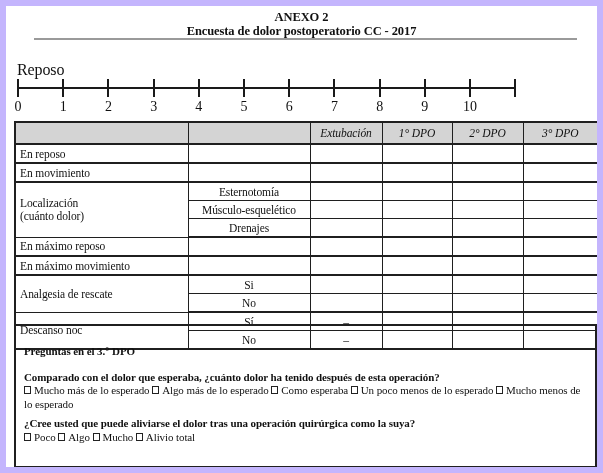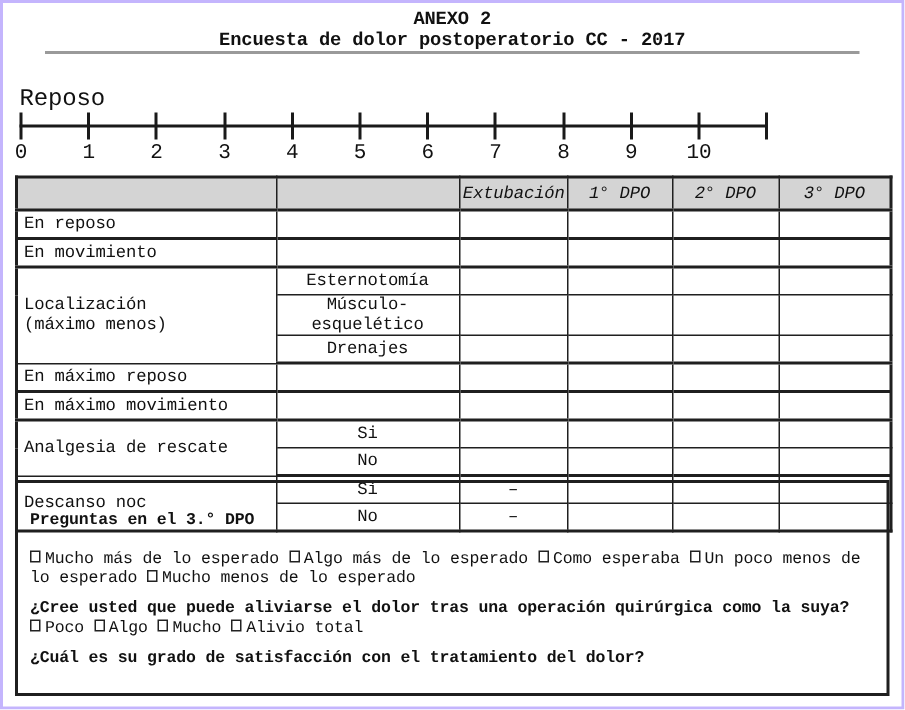--- a/index.html
+++ b/index.html
@@ -1,19 +1,19 @@
 <!DOCTYPE html>
 <html style="--header_gray: #d4d4d4; --border_dark: #1a1a1a; --divider_gray: #9a9a9a;"><head>
 <meta charset="utf-8">
 <style>
   html,body { margin:0; padding:0; background:#fff; }
   .page {
     position:relative; width:603px; height:473px; box-sizing:border-box;
-    border:2px solid #c4b5fd; background:#fff; overflow:hidden;
-    font-family:Liberation Mono, monospace; color:#111;
+    border:6px solid #c4b5fd; background:#fff; overflow:hidden;
+    font-family:Liberation Serif, serif; color:#111;
     letter-spacing:-0.1px;
   }
   
   .title-block { position:absolute; top:5px; left:0; right:0; text-align:center; }
   .doc-title { font-size:12.5px; font-weight:bold; line-height:13px; }
   .doc-subtitle { font-size:12.5px; font-weight:bold; line-height:13px; margin-top:1px;text-align:center; }
   .title-rule { position:absolute; top:32px; left:28px; width:543px; height:2px;
     background:var(--divider_gray,#999); }
   
   .scale-label { position:absolute; top:55px; left:11px; font-size:16px; }
@@ -121,21 +121,21 @@
         <td class="lbl">En movimiento</td>
         <td class="sub"></td>
         <td class="val"></td>
         <td class="val"></td>
         <td class="val"></td>
         <td class="val"></td>
       </tr>
       <tr>
         <td class="lbl" rowspan="3">
           <div class="loc-line">Localización</div>
-          <div class="loc-line">(máximo menos)</div>
+          <div class="loc-line">(cuánto dolor)</div>
         </td>
         <td class="sub">Esternotomía</td>
         <td class="val"></td>
         <td class="val"></td>
         <td class="val"></td>
         <td class="val"></td>
       </tr>
       <tr>
         <td class="sub">Músculo-esquelético</td>
         <td class="val"></td>
@@ -196,37 +196,37 @@
         <td class="val"></td>
         <td class="val"></td>
       </tr>
     </tbody>
   </table>
 
   <div class="qbox">
     <p class="q-title">Preguntas en el 3.° DPO</p>
 
     <div class="q-block">
+      <p class="q-text">Comparado con el dolor que esperaba, ¿cuánto dolor ha tenido después de esta operación?</p>
       <p class="q-opts">
         <span class="opt"><span class="cb"></span><span>Mucho más de lo esperado</span></span>
         <span class="opt"><span class="cb"></span><span>Algo más de lo esperado</span></span>
         <span class="opt"><span class="cb"></span><span>Como esperaba</span></span>
         <span class="opt"><span class="cb"></span><span>Un poco menos de lo esperado</span></span>
         <span class="opt"><span class="cb"></span><span>Mucho menos de lo esperado</span></span>
       </p>
     </div>
 
     <div class="q-block">
       <p class="q-text">¿Cree usted que puede aliviarse el dolor tras una operación quirúrgica como la suya?</p>
       <p class="q-opts">
         <span class="opt"><span class="cb"></span><span>Poco</span></span>
         <span class="opt"><span class="cb"></span><span>Algo</span></span>
         <span class="opt"><span class="cb"></span><span>Mucho</span></span>
         <span class="opt"><span class="cb"></span><span>Alivio total</span></span>
       </p>
     </div>
 
     <div class="q-block">
-      <p class="q-text">¿Cuál es su grado de satisfacción con el tratamiento del dolor?</p>
     </div>
   </div>
 
 </div>
 
 </body></html>

